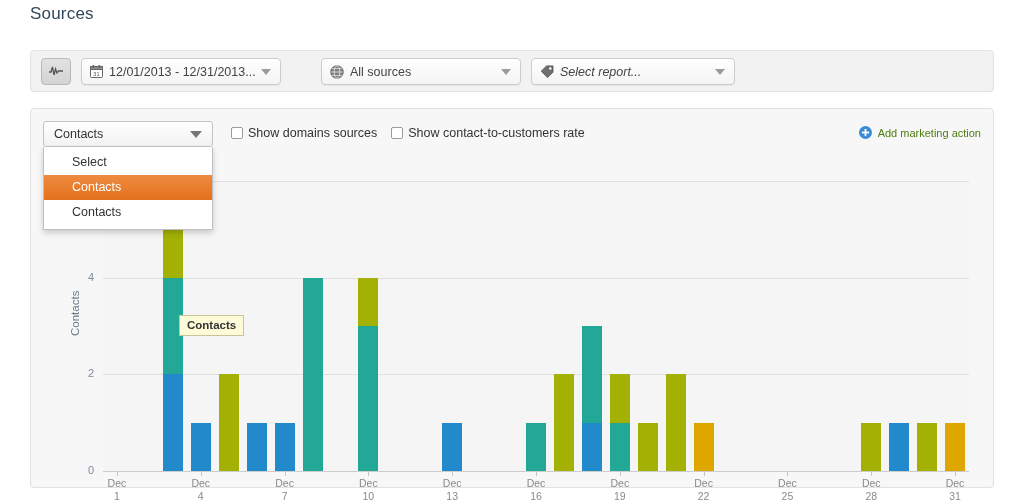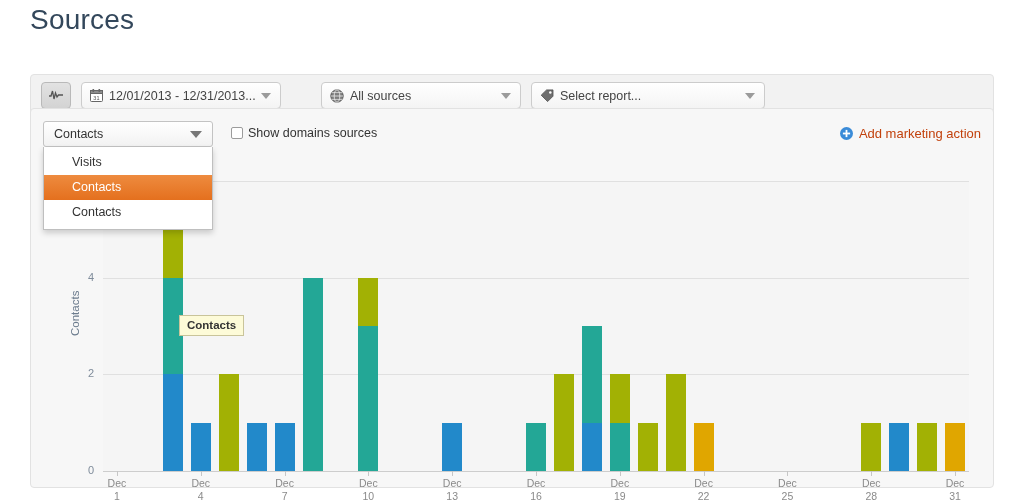--- a/index.html
+++ b/index.html
@@ -8,32 +8,31 @@
     width: 1024px; height: 500px;
     background: #ffffff;
     font-family: "Liberation Sans", sans-serif;
     -webkit-font-smoothing: antialiased;
   }
   .page { position: relative; width: 1024px; height: 500px; overflow: hidden; }
 
   
   .page-title {
     position: absolute; left: 30px; top: 4px;
-    font-size: 28px; color: #33475b; font-weight: normal;
+    font-size: 17px; color: #33475b; font-weight: normal;
     letter-spacing: 0.2px;
   }
 
   
   .filterbar {
     position: absolute; left: 30px; top: 50px;
     width: 964px; height: 42px;
     background: #f2f2f2;
     border: 1px solid #e2e2e2;
     border-radius: 4px;
-    margin-top: 24px;
   }
   .pill {
     position: absolute; top: 7px; height: 27px;
     background: linear-gradient(#ffffff, #f4f4f4);
     border: 1px solid #cccccc;
     border-radius: 4px;
     display: flex; align-items: center;
     font-size: 12.5px; color: #444;
     box-shadow: 0 1px 0 rgba(0,0,0,0.04);
     cursor: default;
@@ -50,21 +49,21 @@
   .pill .ico { margin: 0 6px 0 8px; display: flex; align-items: center; }
   .caret {
     width: 0; height: 0;
     border-left: 5px solid transparent;
     border-right: 5px solid transparent;
     border-top: 6px solid #9b9b9b;
     margin-right: 9px; margin-left: 6px;
   }
   #pill-date  { left: 50px;  width: 200px; }
   #pill-domain{ left: 290px; width: 200px; }
-  #pill-report{ left: 500px; width: 234px; }
+  #pill-report{ left: 500px; width: 204px; font-style: italic; }
 
   
   .card {
     position: absolute; left: 30px; top: 108px;
     width: 964px; height: 380px;
     background: #f7f7f7;
     border: 1px solid #e2e2e2;
     border-radius: 4px;
   }
 
@@ -123,21 +122,21 @@
   .chk { display: flex; align-items: center; margin-right: 14px; font-size: 12.5px; color: #333; }
   .chk .box {
     width: 12px; height: 12px; margin-right: 5px;
     border: 1px solid #9c9c9c; background: #fff; border-radius: 2px;
   }
 
   
   .add-action {
     position: absolute; right: 12px; top: 17px;
     display: flex; align-items: center;
-    color: #c2410c; font-size: 13px; cursor: pointer;
+    color: #4d7c0f; font-size: 11px; cursor: pointer;
   }
   .add-action .plus { margin-right: 6px; display: flex; align-items: center; }
 
   
   .chart { position: absolute; left: 0; top: 52px; width: 964px; height: 328px; }
   .plot  { position: absolute; left: 72px; top: 20px; width: 866px; height: 290px; }
   .plot-bg { position: absolute; inset: 0; background: #f5f5f5; }
   .gridline { position: absolute; left: 0; width: 100%; height: 1px; background: #e0e0e0; }
   .axisline { position: absolute; left: 0; width: 100%; height: 1px; background: #cdcdcd; }
   .ytick {
@@ -216,29 +215,33 @@
   </div>
 
   <div class="card">
 
     <div class="metric-select">
       <span class="lbl">Contacts</span>
       <span class="caret2"></span>
     </div>
 
     <div class="metric-menu">
-      <div class="item">Visits</div>
+      <div class="item">Select</div>
       <div class="item selected">Contacts</div>
       <div class="item">Contacts</div>
     </div>
 
     <div class="chk-group">
       <label class="chk">
         <span class="box"></span>
         <span>Show domains sources</span>
+      </label>
+      <label class="chk">
+        <span class="box"></span>
+        <span>Show contact-to-customers rate</span>
       </label>
     </div>
 
     <div class="add-action">
       <span class="plus">
         <svg width="13" height="13" viewBox="0 0 13 13">
           <circle cx="6.5" cy="6.5" r="6.5" fill="#3a8bd8"></circle>
           <rect x="5.6" y="2.9" width="1.8" height="7.2" fill="#fff"></rect>
           <rect x="2.9" y="5.6" width="7.2" height="1.8" fill="#fff"></rect>
         </svg>

